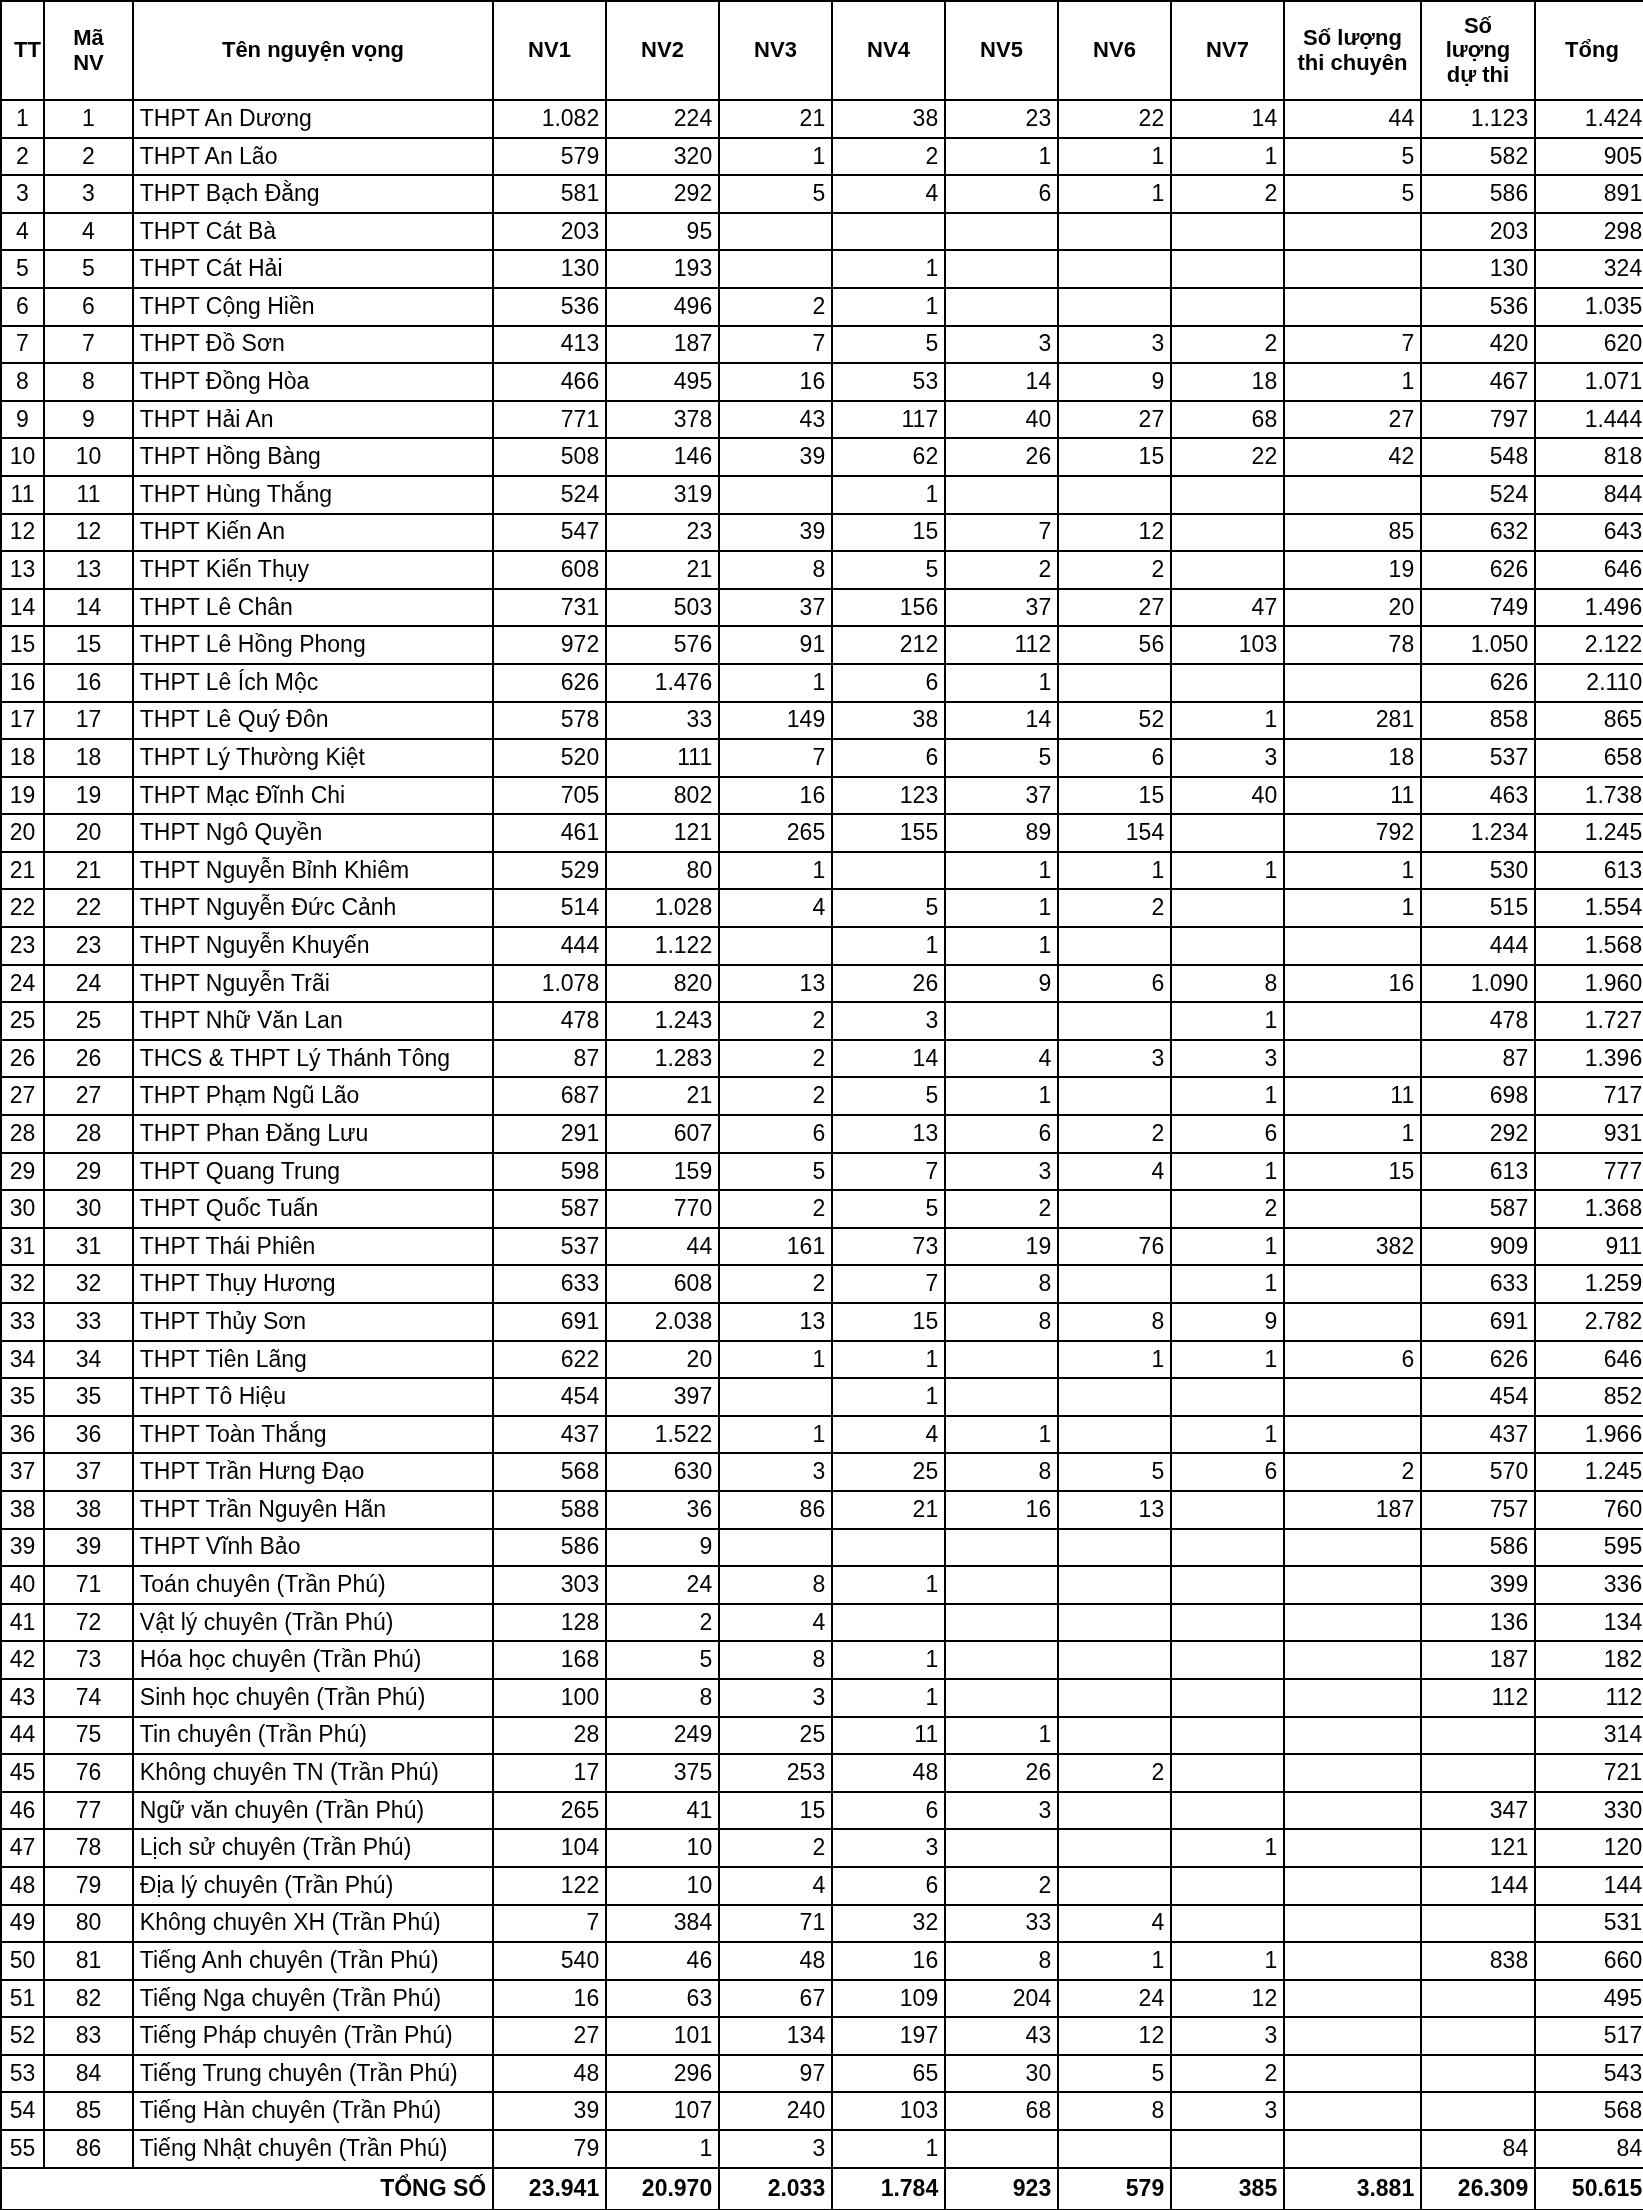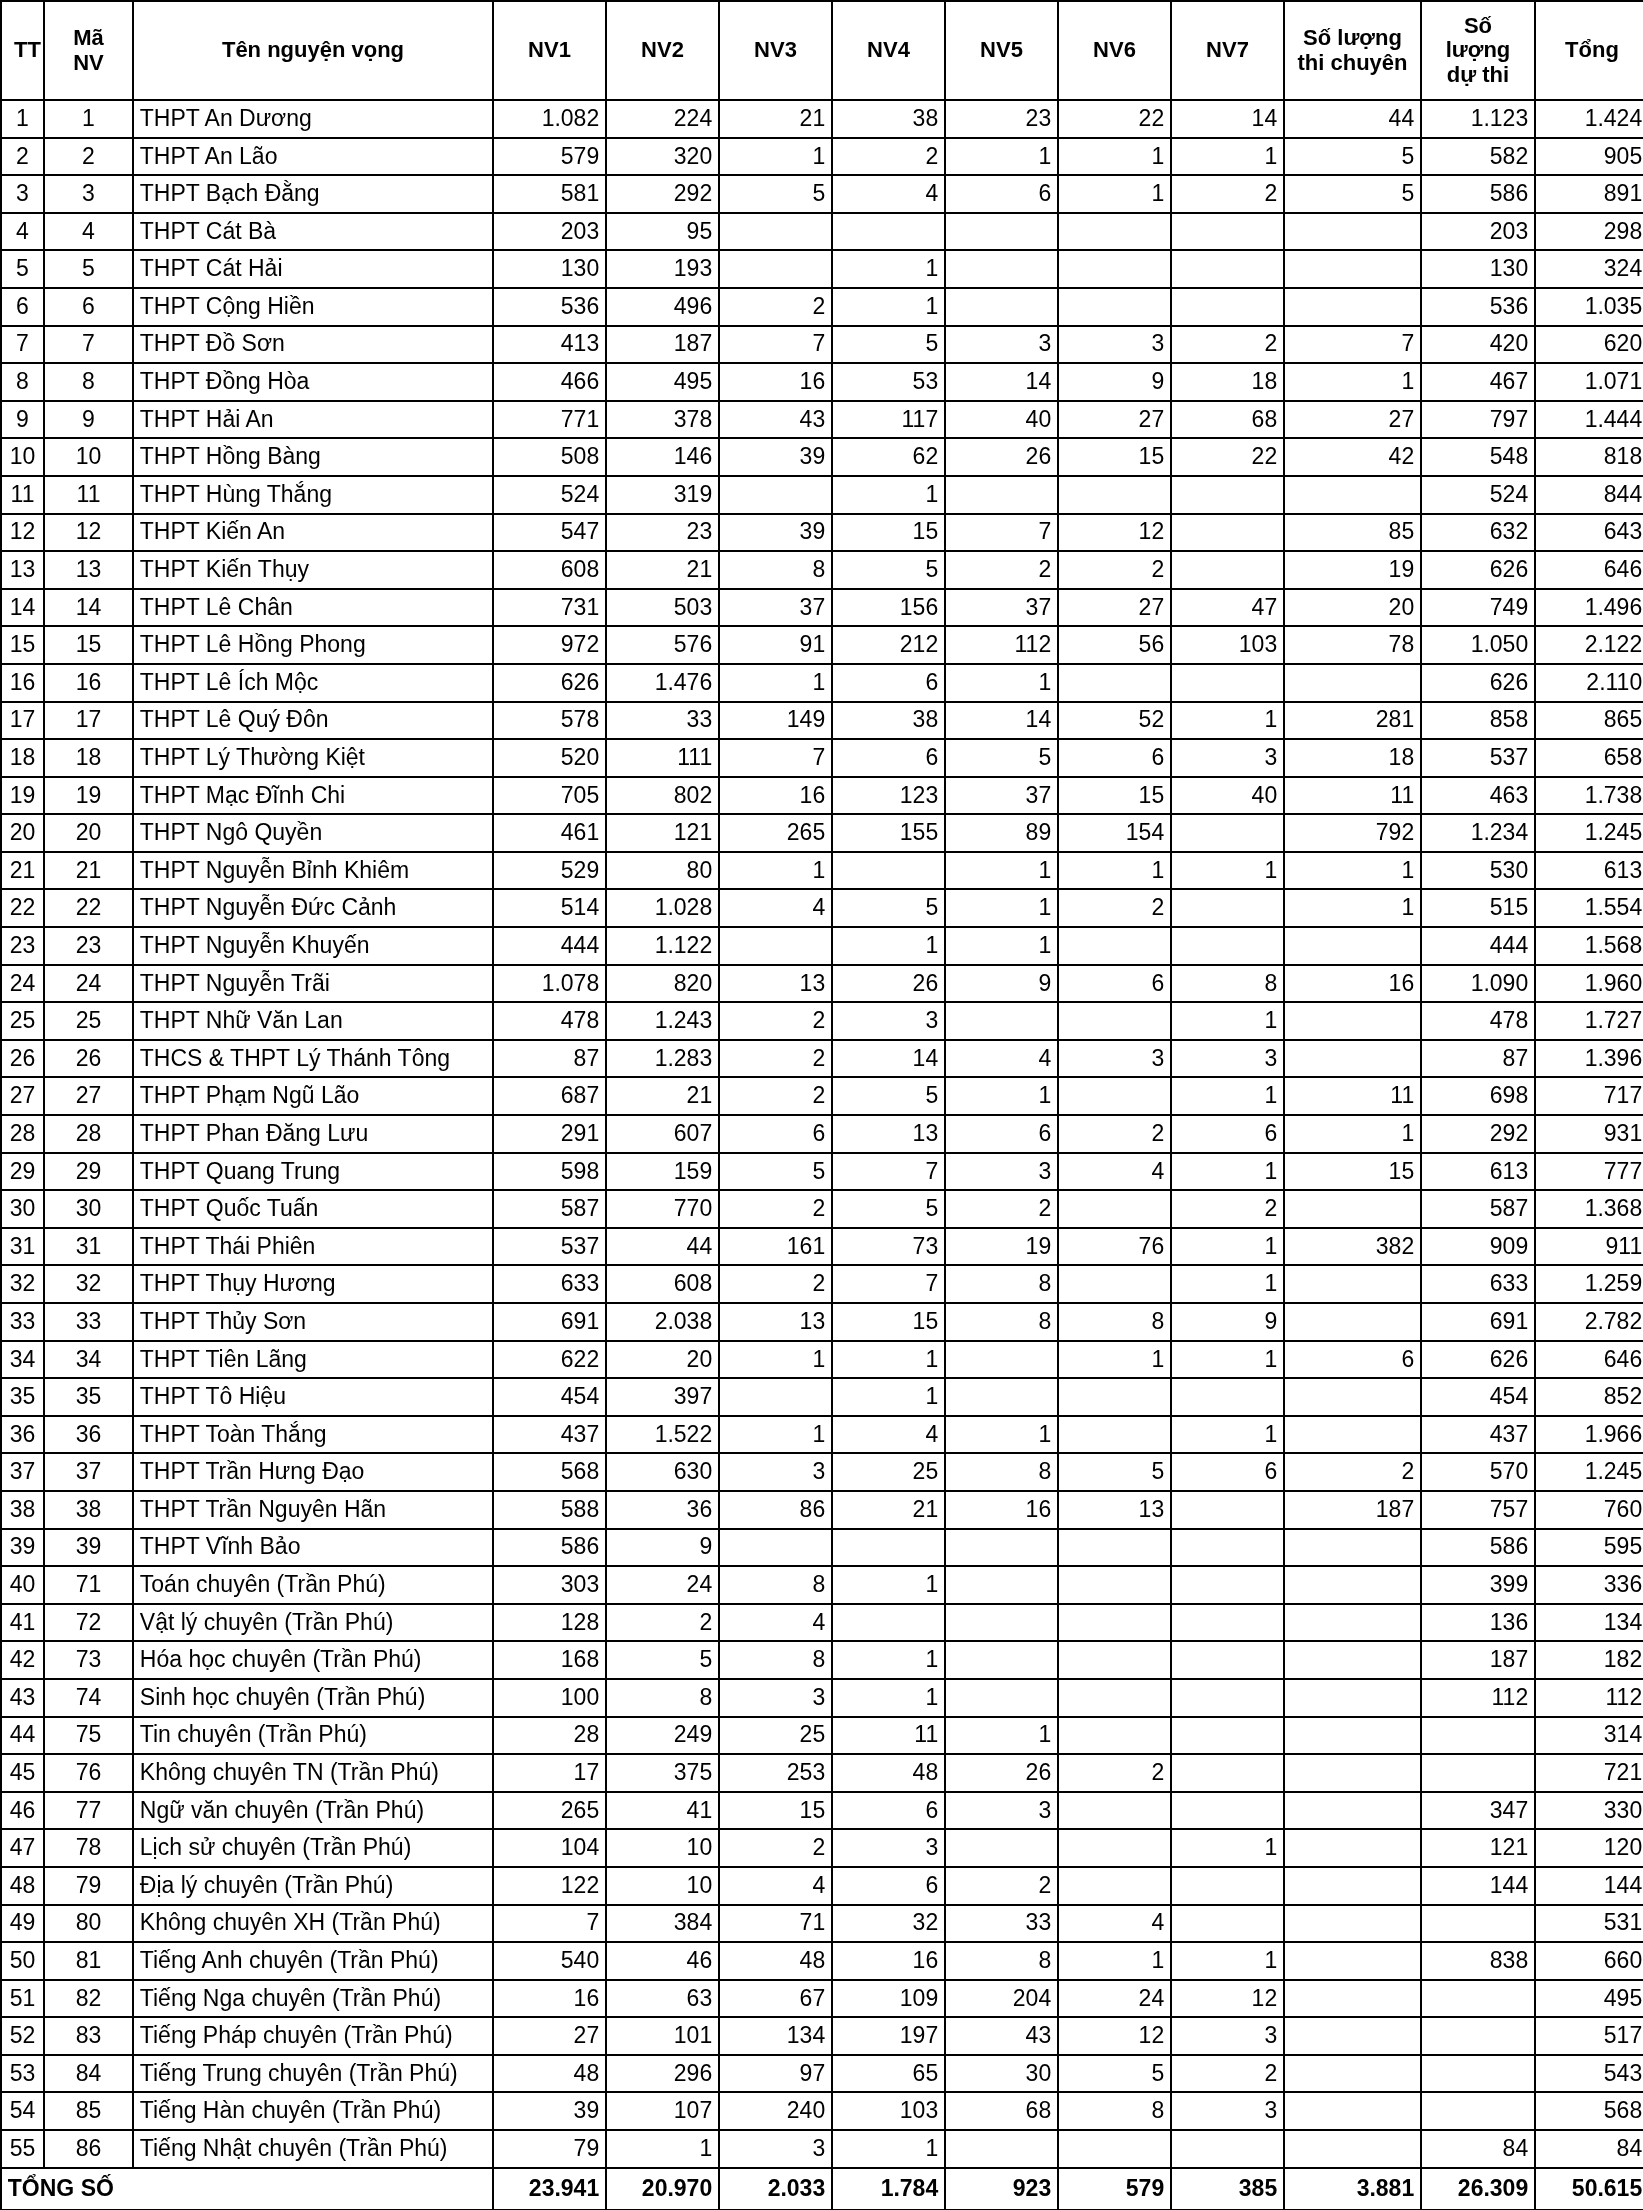--- a/index.html
+++ b/index.html
@@ -42,21 +42,21 @@
     height: 37px;
   }
   td.c-center { text-align: center; white-space: nowrap; }
   td.c-left   { text-align: left;   white-space: nowrap; padding-left: 6.8px; margin-top: 40px; }
   td.c-num    { text-align: right;  white-space: nowrap; padding-right: 9.7px; }
   tr.total-row td {
     font-weight: 700;
     height: 39px;
   }
   tr.total-row td.total-label {
-    text-align: left;
+    text-align: right;
     margin-left: 40px;
   }
 </style>
 </head>
 <body>
 
 <table class="report">
   <colgroup>
     <col style="width:43px">
     <col style="width:89px">

